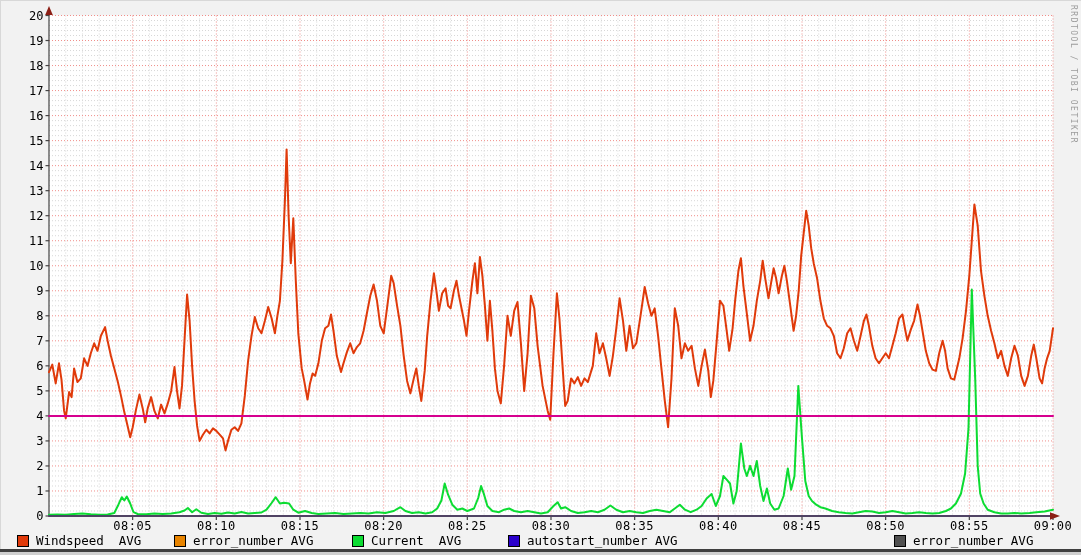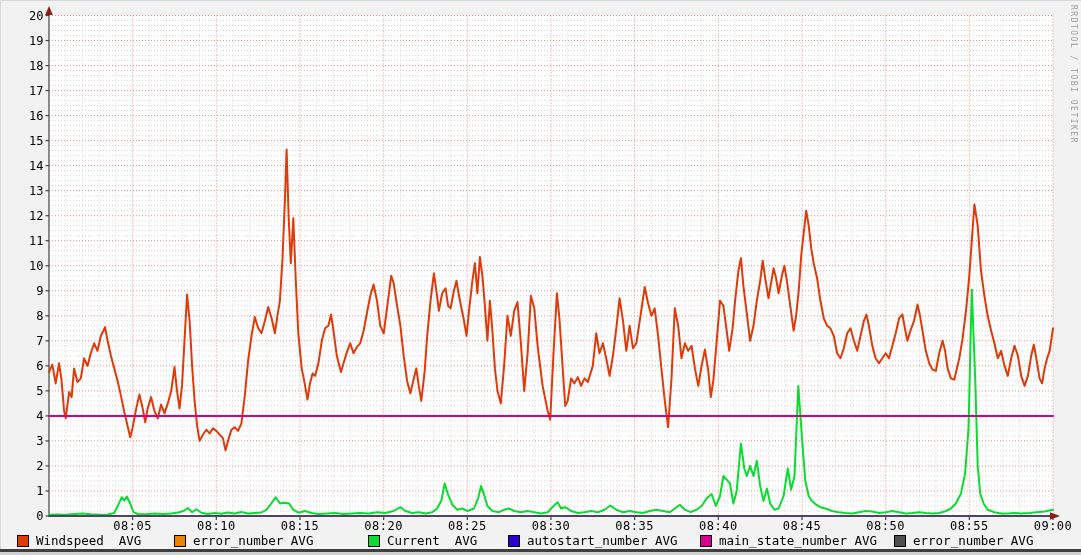--- a/index.html
+++ b/index.html
@@ -272,31 +272,27 @@
   <div class="watermark">RRDTOOL / TOBI OETIKER</div>
   <div class="legend" id="legend">
       <div class="legend-item" style="left: 17px;">
         <span class="legend-swatch" style="background: rgb(224, 58, 10);"></span>
         <span class="legend-label">Windspeed  AVG</span>
       </div>
       <div class="legend-item" style="left: 174px;">
         <span class="legend-swatch" style="background: rgb(232, 132, 0);"></span>
         <span class="legend-label">error_number AVG</span>
       </div>
-      <div class="legend-item" style="left: 368px;">
+      <div class="legend-item" style="left: 352px;">
         <span class="legend-swatch" style="background: rgb(12, 220, 50);"></span>
         <span class="legend-label">Current  AVG</span>
       </div>
       <div class="legend-item" style="left: 508px; text-align: right;">
         <span class="legend-swatch" style="background: rgb(42, 0, 204);"></span>
         <span class="legend-label">autostart_number AVG</span>
-      </div>
-      <div class="legend-item" style="left: 700px;">
-        <span class="legend-swatch" style="background: rgb(214, 0, 143);"></span>
-        <span class="legend-label">main_state_number AVG</span>
       </div>
       <div class="legend-item" style="left: 894px;">
         <span class="legend-swatch" style="background: rgb(79, 79, 79);"></span>
         <span class="legend-label">error_number AVG</span>
       </div>
     </div>
   <div class="bottom-dark"></div>
   <div class="bottom-light"></div>
 </div>
 

